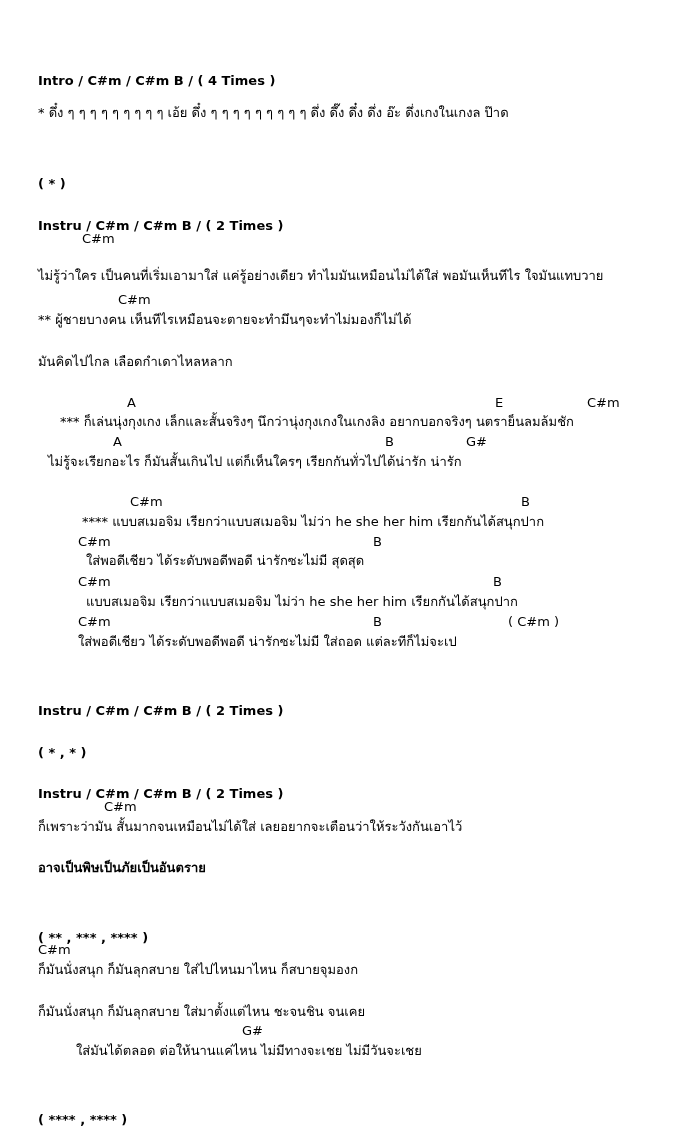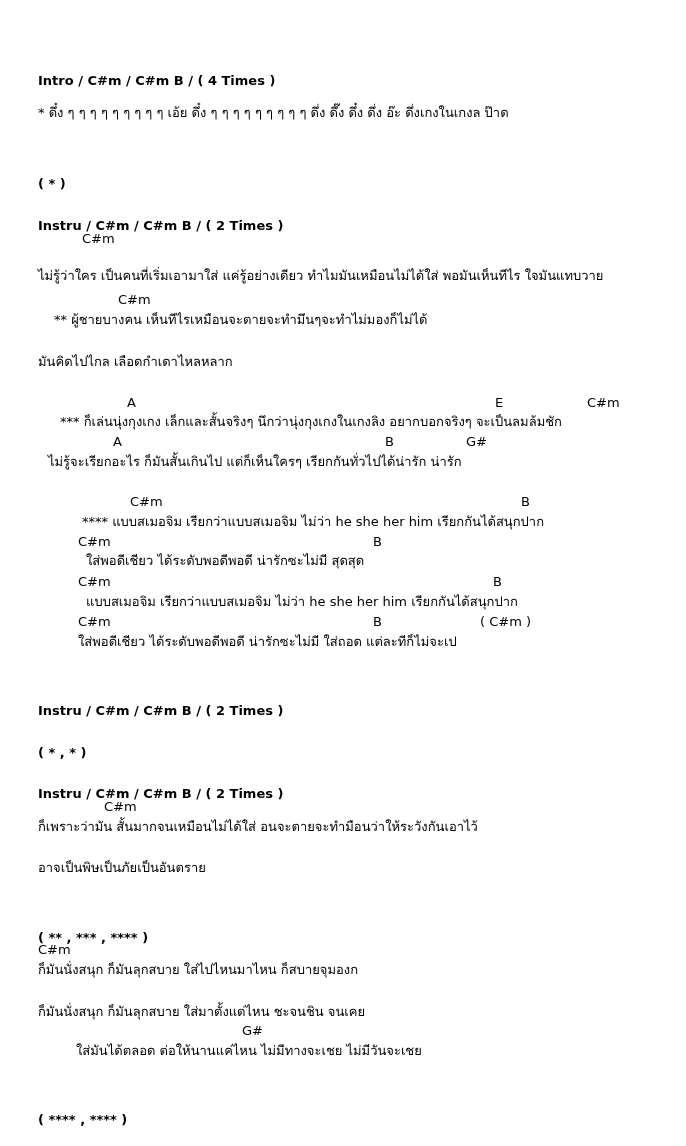--- a/index.html
+++ b/index.html
@@ -19,59 +19,59 @@
   <div class="line" style="left:38px;top:105px;">* ดึ๋ง ๆ ๆ ๆ ๆ ๆ ๆ ๆ ๆ ๆ เอ้ย ดึ๋ง ๆ ๆ ๆ ๆ ๆ ๆ ๆ ๆ ๆ ดึ่ง ดึ๊ง ดึ๋ง ดึ่ง อ๊ะ ดึ่งเกงในเกงล ป๊าด</div>
 
   <div class="line bold" style="left:38px;top:148px;">( * )</div>
 
   <div class="line bold" style="left:38px;top:190px;">Instru  / C#m / C#m B / ( 2 Times )</div>
 
   <div class="chord" style="left:82px;top:231px;">C#m</div>
   <div class="line" style="left:38px;top:252px;margin-top:16px;">ไม่รู้ว่าใคร เป็นคนที่เริ่มเอามาใส่ แค่รู้อย่างเดียว ทำไมมันเหมือนไม่ได้ใส่ พอมันเห็นทีไร ใจมันแทบวาย</div>
 
   <div class="chord" style="left:118px;top:292px;">C#m</div>
-  <div class="line" style="left:54px;top:312px;text-align:center;">** ผู้ชายบางคน เห็นทีไรเหมือนจะตายจะทำมึนๆจะทำไม่มองก็ไม่ได้</div>
+  <div class="line" style="left:38px;top:312px;text-align:center;">** ผู้ชายบางคน เห็นทีไรเหมือนจะตายจะทำมึนๆจะทำไม่มองก็ไม่ได้</div>
   <div class="line" style="left:38px;top:354px;">มันคิดไปไกล เลือดกำเดาไหลหลาก</div>
 
   <div class="chord" style="left:127px;top:395px;">A</div>
   <div class="chord" style="left:495px;top:395px;">E</div>
   <div class="chord" style="left:587px;top:395px;">C#m</div>
-  <div class="line" style="left:60px;top:414px;">*** ก็เล่นนุ่งกุงเกง เล็กและสั้นจริงๆ นึกว่านุ่งกุงเกงในเกงลิง อยากบอกจริงๆ จะเป็นลมล้มชัก</div>
+  <div class="line" style="left:60px;top:414px;">*** ก็เล่นนุ่งกุงเกง เล็กและสั้นจริงๆ นึกว่านุ่งกุงเกงในเกงลิง อยากบอกจริงๆ นตราย็นลมล้มชัก</div>
 
   <div class="chord" style="left:113px;top:434px;">A</div>
   <div class="chord" style="left:385px;top:434px;">B</div>
   <div class="chord" style="left:466px;top:434px;">G#</div>
   <div class="line" style="left:48px;top:454px;">ไม่รู้จะเรียกอะไร ก็มันสั้นเกินไป แต่ก็เห็นใครๆ เรียกกันทั่วไปได้น่ารัก น่ารัก</div>
 
   <div class="chord" style="left:130px;top:494px;">C#m</div>
   <div class="chord" style="left:521px;top:494px;">B</div>
   <div class="line" style="left:82px;top:514px;">**** แบบสเมอจิม เรียกว่าแบบสเมอจิม ไม่ว่า he she her him เรียกกันได้สนุกปาก</div>
 
   <div class="chord" style="left:78px;top:534px;">C#m</div>
   <div class="chord" style="left:373px;top:534px;">B</div>
   <div class="line" style="left:86px;top:553px;">ใส่พอดีเชียว ได้ระดับพอดีพอดี น่ารักซะไม่มี สุดสุด</div>
 
   <div class="chord" style="left:78px;top:574px;">C#m</div>
   <div class="chord" style="left:493px;top:574px;">B</div>
   <div class="line" style="left:86px;top:594px;">แบบสเมอจิม เรียกว่าแบบสเมอจิม ไม่ว่า he she her him เรียกกันได้สนุกปาก</div>
 
   <div class="chord" style="left:78px;top:614px;">C#m</div>
   <div class="chord" style="left:373px;top:614px;">B</div>
-  <div class="chord" style="left:480px;top:614px;text-align:right;">( C#m )</div>
+  <div class="chord" style="left:508px;top:614px;text-align:right;">( C#m )</div>
   <div class="line" style="left:78px;top:634px;">ใส่พอดีเชียว ได้ระดับพอดีพอดี น่ารักซะไม่มี ใส่ถอด แต่ละทีก็ไม่จะเป</div>
 
   <div class="line bold" style="left:38px;top:675px;">Instru  / C#m / C#m B / ( 2 Times )</div>
 
   <div class="line bold" style="left:38px;top:717px;">( * , * )</div>
 
   <div class="line bold" style="left:38px;top:758px;">Instru  / C#m / C#m B / ( 2 Times )</div>
 
   <div class="chord" style="left:104px;top:799px;">C#m</div>
-  <div class="line" style="left:38px;top:819px;">ก็เพราะว่ามัน สั้นมากจนเหมือนไม่ได้ใส่ อนจะตายจะทำมือนว่าให้ระวังกันเอาไว้</div>
-  <div class="line" style="left:38px;top:860px;">อาจเป็นพิษเป็นภัยเป็นอันตราย</div>
+  <div class="line" style="left:38px;top:819px;">ก็เพราะว่ามัน สั้นมากจนเหมือนไม่ได้ใส่ เลยอยากจะเตือนว่าให้ระวังกันเอาไว้</div>
+  <div class="line" style="left:38px;top:860px;font-weight:bold;">อาจเป็นพิษเป็นภัยเป็นอันตราย</div>
 
   <div class="line bold" style="left:38px;top:902px;">( ** , *** , **** )</div>
 
   <div class="chord" style="left:38px;top:942px;">C#m</div>
   <div class="line" style="left:38px;top:962px;">ก็มันนั่งสนุก ก็มันลุกสบาย ใส่ไปไหนมาไหน ก็สบายจุมองก</div>
   <div class="line" style="left:38px;top:1004px;">ก็มันนั่งสนุก ก็มันลุกสบาย ใส่มาตั้งแต่ไหน ชะจนชิน จนเคย</div>
   <div class="chord" style="left:242px;top:1023px;">G#</div>
   <div class="line" style="left:38px;top:1043px;margin-left:38px;">ใส่มันได้ตลอด ต่อให้นานแค่ไหน ไม่มีทางจะเชย ไม่มีวันจะเชย</div>
 
   <div class="line bold" style="left:38px;top:1084px;">( **** , **** )</div>

